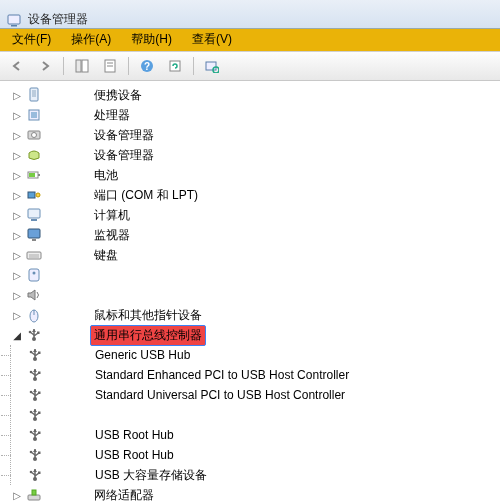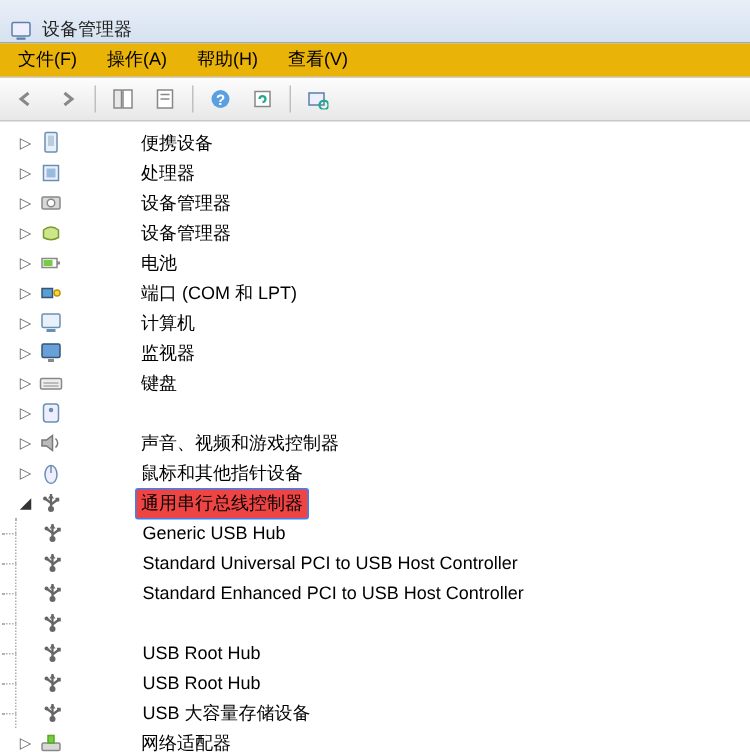--- a/index.html
+++ b/index.html
@@ -221,21 +221,20 @@
           </li>
           <li>
             <div class="row">
               <span class="toggle">▷</span>
               <span class="node-icon">
                 <svg width="16" height="16">
                   <path d="M2 6 L5 6 L9 3 L9 13 L5 10 L2 10 Z" fill="#bbb" stroke="#777"></path>
                   <path d="M11 5 Q14 8 11 11" fill="none" stroke="#777"></path>
                 </svg>
               </span>
-              <span class="label">声音、视频和游戏控制器</span>
             </div>
           </li>
           <li>
             <div class="row">
               <span class="toggle">▷</span>
               <span class="node-icon">
                 <svg width="16" height="16">
                   <ellipse cx="8" cy="9" rx="4" ry="6" fill="#eef" stroke="#6a8fb5"></ellipse>
                   <line x1="8" y1="3" x2="8" y2="8" stroke="#6a8fb5"></line>
                 </svg>
@@ -284,38 +283,38 @@
                     <svg width="16" height="16">
                       <circle cx="8" cy="12" r="2" fill="#666"></circle>
                       <line x1="8" y1="12" x2="8" y2="2" stroke="#666" stroke-width="1.5"></line>
                       <path d="M8 2 L6 5 L10 5 Z" fill="#666"></path>
                       <line x1="8" y1="8" x2="4" y2="5" stroke="#666" stroke-width="1.5"></line>
                       <circle cx="4" cy="5" r="1.3" fill="#666"></circle>
                       <line x1="8" y1="9" x2="12" y2="6" stroke="#666" stroke-width="1.5"></line>
                       <rect x="11" y="4.5" width="2.5" height="2.5" fill="#666"></rect>
                     </svg>
                   </span>
+                  <span class="label">Standard Enhanced PCI to USB Host Controller</span>
+                </div>
+              </li>
+              <li>
+                <div class="row">
+                  <span class="toggle empty">▷</span>
+                  <span class="node-icon">
+                    <svg width="16" height="16">
+                      <circle cx="8" cy="12" r="2" fill="#666"></circle>
+                      <line x1="8" y1="12" x2="8" y2="2" stroke="#666" stroke-width="1.5"></line>
+                      <path d="M8 2 L6 5 L10 5 Z" fill="#666"></path>
+                      <line x1="8" y1="8" x2="4" y2="5" stroke="#666" stroke-width="1.5"></line>
+                      <circle cx="4" cy="5" r="1.3" fill="#666"></circle>
+                      <line x1="8" y1="9" x2="12" y2="6" stroke="#666" stroke-width="1.5"></line>
+                      <rect x="11" y="4.5" width="2.5" height="2.5" fill="#666"></rect>
+                    </svg>
+                  </span>
                   <span class="label">Standard Universal PCI to USB Host Controller</span>
-                </div>
-              </li>
-              <li>
-                <div class="row">
-                  <span class="toggle empty">▷</span>
-                  <span class="node-icon">
-                    <svg width="16" height="16">
-                      <circle cx="8" cy="12" r="2" fill="#666"></circle>
-                      <line x1="8" y1="12" x2="8" y2="2" stroke="#666" stroke-width="1.5"></line>
-                      <path d="M8 2 L6 5 L10 5 Z" fill="#666"></path>
-                      <line x1="8" y1="8" x2="4" y2="5" stroke="#666" stroke-width="1.5"></line>
-                      <circle cx="4" cy="5" r="1.3" fill="#666"></circle>
-                      <line x1="8" y1="9" x2="12" y2="6" stroke="#666" stroke-width="1.5"></line>
-                      <rect x="11" y="4.5" width="2.5" height="2.5" fill="#666"></rect>
-                    </svg>
-                  </span>
-                  <span class="label">Standard Enhanced PCI to USB Host Controller</span>
                 </div>
               </li>
               <li>
                 <div class="row">
                   <span class="toggle empty">▷</span>
                   <span class="node-icon">
                     <svg width="16" height="16">
                       <circle cx="8" cy="12" r="2" fill="#666"></circle>
                       <line x1="8" y1="12" x2="8" y2="2" stroke="#666" stroke-width="1.5"></line>
                       <path d="M8 2 L6 5 L10 5 Z" fill="#666"></path>

